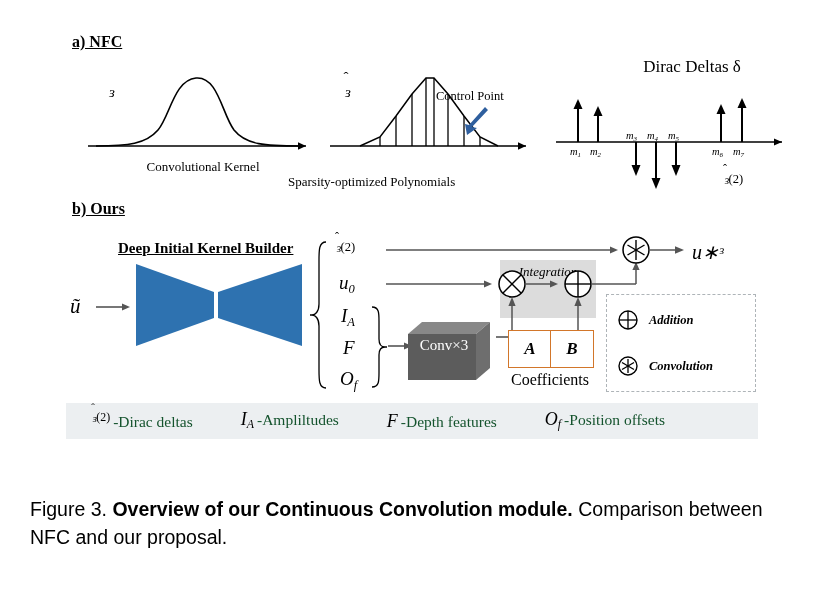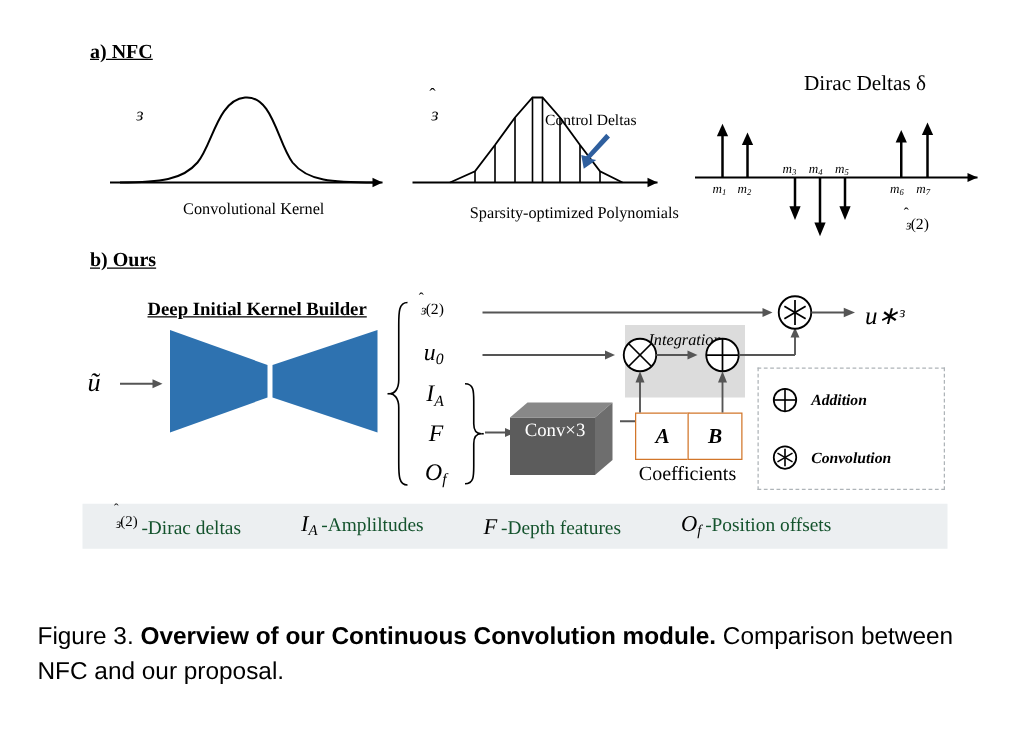--- a/index.html
+++ b/index.html
@@ -61,27 +61,27 @@
     <line x1="118" y1="88" x2="118" y2="36" stroke="#000" stroke-width="1.3"></line>
     <line x1="134" y1="88" x2="134" y2="58" stroke="#000" stroke-width="1.3"></line>
     <line x1="150" y1="88" x2="150" y2="79" stroke="#000" stroke-width="1.3"></line>
     <line x1="0" y1="88" x2="196" y2="88" stroke="#000" stroke-width="1.6"></line>
     <path d="M196,88 L188,84.2 L188,91.8 Z" fill="#000"></path>
   </svg>
 </div>
 <div class="abs mathup" style="left:344px;top:82px;font-size:25px;font-style:italic;">
   <span style="position:relative;">ᵌ<span style="position:absolute;left:2px;top:-13px;font-size:15px;font-style:normal;">̂</span></span>
 </div>
-<div class="abs" style="left:436px;top:89px;font-size:12.5px;">Control Deltas</div>
+<div class="abs" style="left:436px;top:89px;font-size:12.5px;">Control Point</div>
 <div class="abs" style="left:455px;top:104px;">
   <svg width="40" height="40" viewBox="0 0 40 40">
     <path d="M33,6 L17,23 L22,24 L12,31 L10,20 L14,21 L30,3 Z" fill="#2f5f9e"></path>
   </svg>
 </div>
-<div class="abs cap-lbl" style="left:288px;top:162px;width:255px;text-align:right;">Sparsity-optimized Polynomials</div>
+<div class="abs cap-lbl" style="left:288px;top:174px;width:255px;text-align:left;">Sparsity-optimized Polynomials</div>
 
 <div class="abs cap-lbl" style="left:592px;top:57px;width:200px;text-align:center;font-size:17px;">Dirac Deltas δ</div>
 <div class="abs" style="left:556px;top:96px;">
   <svg width="240" height="95" viewBox="0 0 240 95">
     <line x1="0" y1="46" x2="226" y2="46" stroke="#000" stroke-width="1.5"></line>
     <path d="M226,46 L218,42.4 L218,49.6 Z" fill="#000"></path>
 
     <line x1="22" y1="46" x2="22" y2="9" stroke="#000" stroke-width="2"></line>
     <path d="M22,3 L17.5,13 L26.5,13 Z" fill="#000"></path>
 

